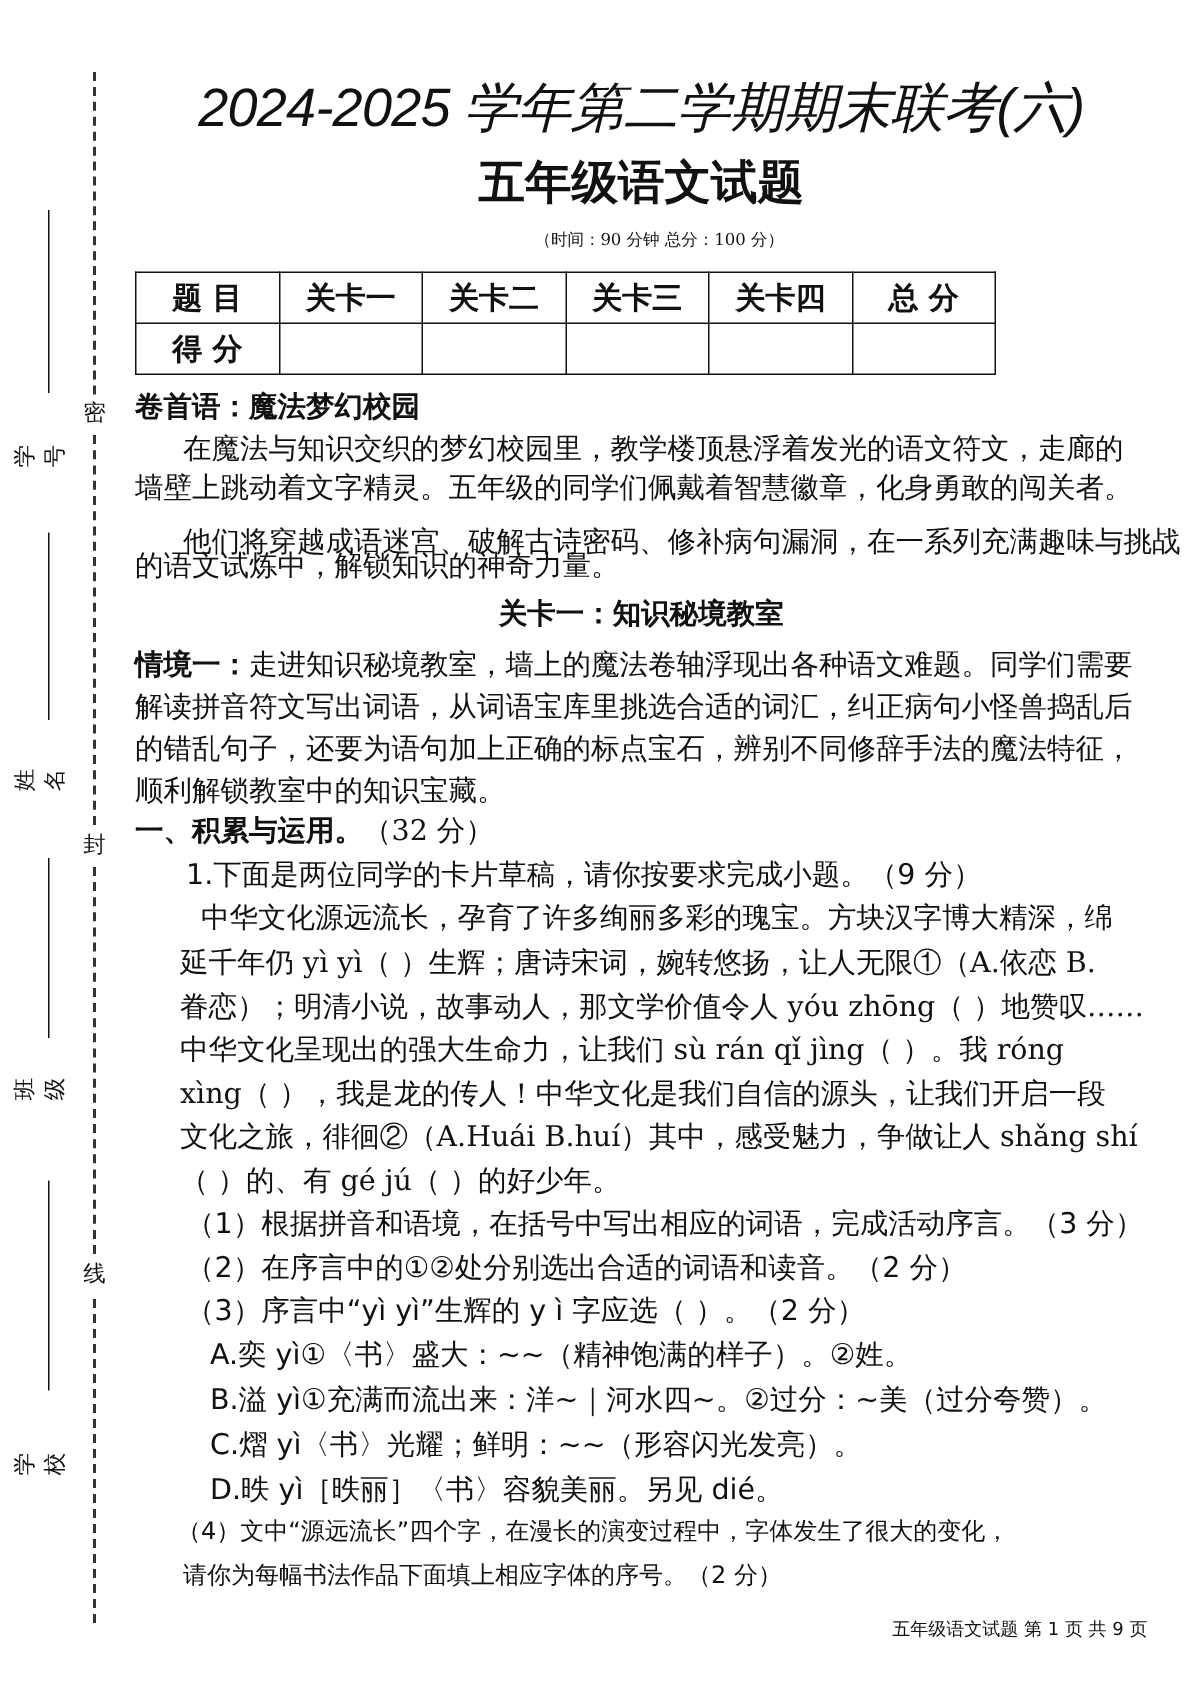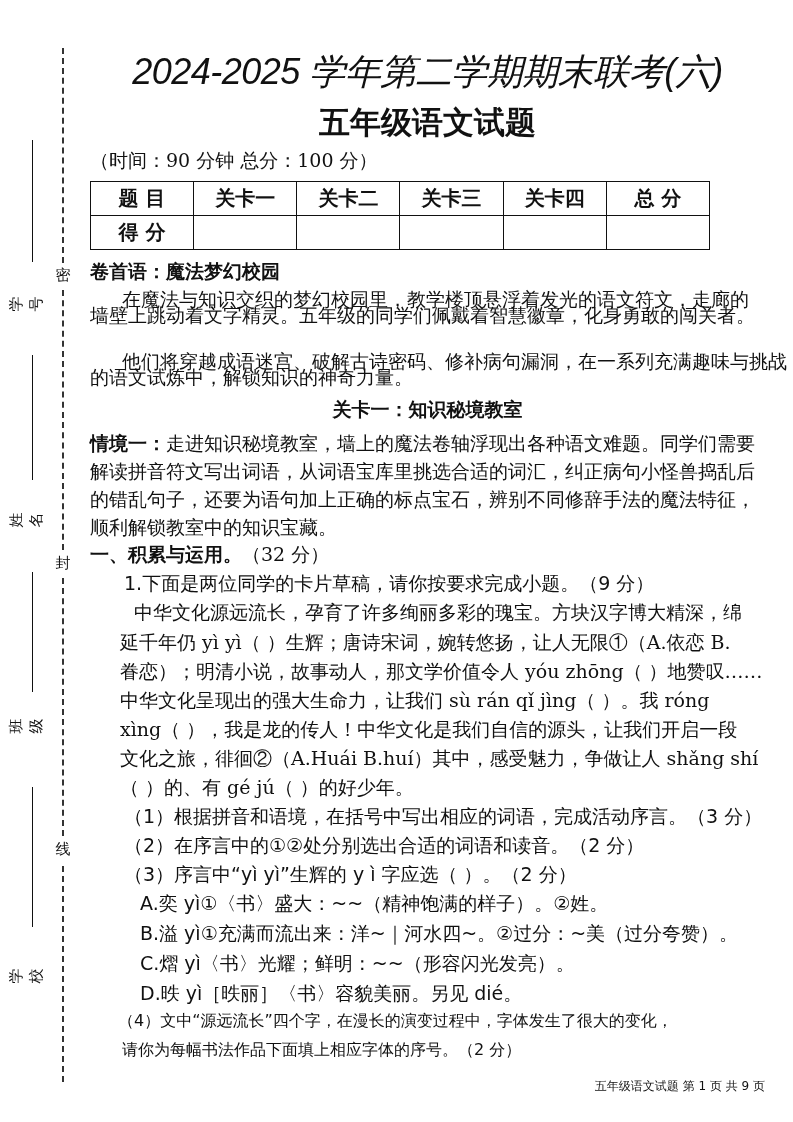--- a/index.html
+++ b/index.html
@@ -9,23 +9,23 @@
   .binding { position: absolute; left: 0; top: 0; width: 85px; height: 1122px; }
   .dash-line { position: absolute; left: 62px; width: 0; border-left: 2px dashed #333; }
   .bind-char { position: absolute; left: 53px; width: 20px; font-size: 15px; line-height: 18px; text-align: center; background: #fff; font-family: "DejaVu Serif", serif; }
   .field-line { position: absolute; left: 32px; width: 0; border-left: 1.5px solid #111; }
   .field-label { position: absolute; left: 14px; width: 24px; font-size: 15px; line-height: 20px; text-align: center; transform: rotate(-90deg); transform-origin: center; font-family: "DejaVu Serif", serif; }
 
   
   .main { position: absolute; left: 90px; top: 0; width: 675px; }
   .title1 { position: absolute; top: 50px; left: 0; width: 675px; text-align: center; font-family: "Liberation Sans", "DejaVu Sans", sans-serif; font-size: 36px; font-weight: 400; letter-spacing: -0.5px; line-height: 44px; font-style: italic; }
   .title2 { position: absolute; top: 100px; left: 0; width: 675px; text-align: center; font-family: "DejaVu Sans", sans-serif; font-size: 31px; font-weight: 700; line-height: 44px; }
-  .subtitle { position: absolute; top: 148px; left: 0; width: 675px; font-size: 19px; line-height: 24px; }
+  .subtitle { position: absolute; top: 148px; left: 12px; width: 675px; text-align: center; font-size: 11px; line-height: 24px; }
 
-  table.score { position: absolute; top: 181px; left: 0; width: 620px; border-collapse: collapse; font-family: "DejaVu Sans", sans-serif; }
+  table.score { position: absolute; top: 181px; left: 0; width: 574px; border-collapse: collapse; font-family: "DejaVu Sans", sans-serif; }
   table.score td { border: 1.5px solid #111; height: 33px; text-align: center; font-size: 20px; font-weight: 700; padding: 0; width: 112px; }
 
   .p { position: absolute; left: 0; width: 675px; font-size: 19px; line-height: 26px; white-space: nowrap; }
   .bold { font-family: "DejaVu Sans", sans-serif; font-weight: 700; }
   .sans { font-family: "DejaVu Sans", sans-serif; margin-left: 20px; }
   .indent { padding-left: 32px; }
   .center { text-align: center; }
   .footer { position: absolute; top: 1078px; left: 0; width: 675px; text-align: right; font-family: "DejaVu Sans", sans-serif; font-size: 12px; }
 </style>
 </head>
@@ -71,21 +71,21 @@
       <td></td>
       <td></td>
       <td></td>
       <td></td>
     </tr>
   </tbody>
     </table>
 
   <div class="p bold" style="top:258px;">卷首语：魔法梦幻校园</div>
   <div class="p indent" style="top:286px;">在魔法与知识交织的梦幻校园里，教学楼顶悬浮着发光的语文符文，走廊的</div>
-  <div class="p" style="top:302px;">墙壁上跳动着文字精灵。五年级的同学们佩戴着智慧徽章，化身勇敢的闯关者。</div>
+  <div class="p" style="top:312px;">墙壁上跳动着文字精灵。五年级的同学们佩戴着智慧徽章，化身勇敢的闯关者。</div>
   <div class="p" style="top:348px;margin-left:32px;">他们将穿越成语迷宫、破解古诗密码、修补病句漏洞，在一系列充满趣味与挑战</div>
   <div class="p" style="top:364px;">的语文试炼中，解锁知识的神奇力量。</div>
 
   <div class="p bold center" style="top:396px;">关卡一：知识秘境教室</div>
   <div class="p" style="top:430px;"><span class="bold">情境一：</span><span>走进知识秘境教室，墙上的魔法卷轴浮现出各种语文难题。同学们需要</span></div>
   <div class="p" style="top:458px;">解读拼音符文写出词语，从词语宝库里挑选合适的词汇，纠正病句小怪兽捣乱后</div>
   <div class="p" style="top:486px;">的错乱句子，还要为语句加上正确的标点宝石，辨别不同修辞手法的魔法特征，</div>
   <div class="p" style="top:514px;">顺利解锁教室中的知识宝藏。</div>
 
   <div class="p" style="top:541px;"><span class="bold">一、积累与运用。</span><span>（32 分）</span></div>

